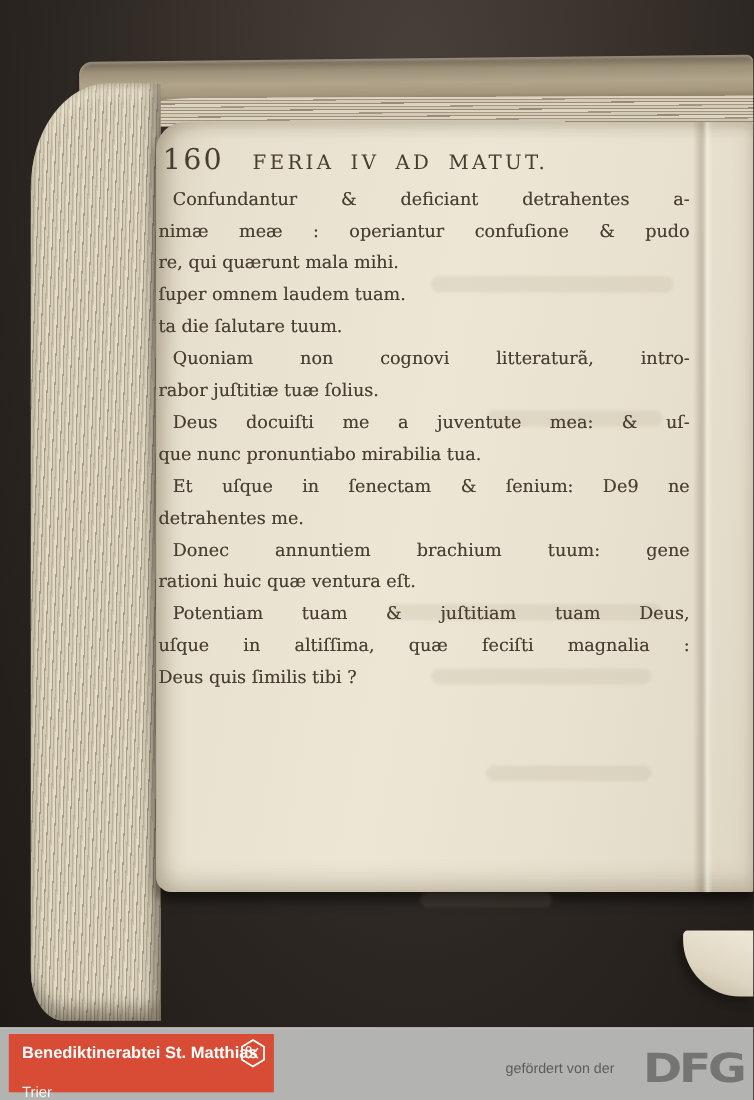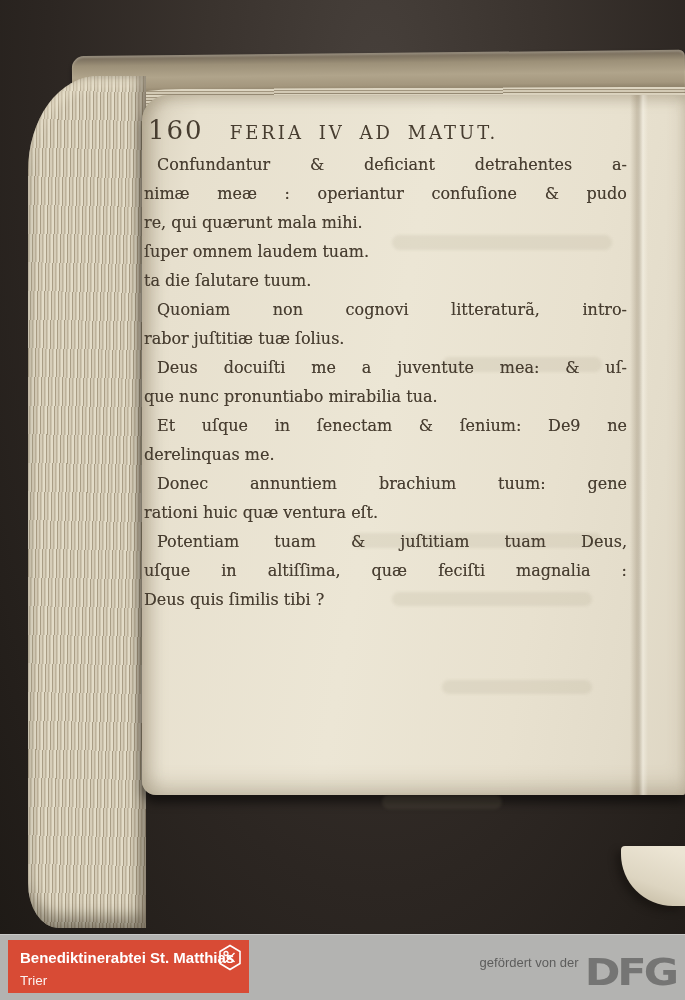--- a/index.html
+++ b/index.html
@@ -29,21 +29,21 @@
     border-radius:70px 0 0 30px / 95px 0 0 45px;
     box-shadow:inset -8px 0 10px rgba(60,50,38,.38), inset 0 12px 10px rgba(235,226,205,.45), inset 0 -14px 12px rgba(50,42,32,.35);
   }
   .page-curl{
     position:absolute;right:0;top:846px;width:64px;height:60px;
     background:linear-gradient(200deg,#ece5d4 10%,#ddd5c1 60%,#c3b9a1 95%);
     border-radius:4px 0 0 52px;
     box-shadow:-5px 5px 7px rgba(20,16,12,.55);
   }
   .page{
-    position:absolute;left:142px;top:95px;width:543px;height:700px;
+    position:absolute;left:142px;top:111px;width:543px;height:700px;
     background:linear-gradient(100deg,#d9d1bd 0%,#e7e0ce 9%,#ece6d5 45%,#e8e1cf 72%,#e3dcca 88%,#ded6c3 100%);
     border-radius:26px 0 2px 14px;
     box-shadow:inset 10px 2px 16px rgba(120,104,78,.28), inset 0 -12px 18px rgba(120,104,78,.22), inset 0 6px 10px rgba(120,104,78,.12), 0 8px 10px rgba(0,0,0,.5);
   }
   .gutter-crease{
     position:absolute;top:0;bottom:0;left:488px;width:18px;
     background:linear-gradient(90deg,rgba(0,0,0,0) 0%,rgba(115,98,72,.26) 38%,rgba(90,76,55,.20) 50%,rgba(255,253,245,.38) 72%,rgba(0,0,0,0) 100%);
   }
   .ghost{position:absolute;background:rgba(150,138,108,.13);border-radius:8px;filter:blur(1.5px);}
   
@@ -65,24 +65,24 @@
     position:absolute;left:0;bottom:0;width:685px;height:65px;
     background:#b3b3b1;border-top:1px solid #c9c9c7;
     font-family:"Liberation Sans", sans-serif;
   }
   .library-badge{
     position:absolute;left:8px;bottom:7px;width:241px;height:53px;
     background:#d84b35;color:#ffffff;box-sizing:border-box;
     padding:9px 12px 0 12px;cursor:pointer;
   }
   .library-name{font-size:15px;font-weight:bold;line-height:1.25;}
-  .library-city{font-size:13.5px;opacity:.92;margin-top:5px;}
+  .library-city{font-size:13.5px;opacity:.92;margin-top:17px;}
   .emblem{position:absolute;top:4px;right:7px;width:24px;height:27px;}
   .funding{
-    position:absolute;right:9px;bottom:11px;display:flex;align-items:flex-start;gap:6px;
+    position:absolute;right:9px;bottom:11px;display:flex;align-items:center;gap:26px;
   }
   .funding-text{
     text-align:right;font-size:13px;color:#5d5d5c;line-height:1.3;
   }
   .dfg-logo{
     font-family:"DejaVu Sans", sans-serif;font-weight:900;font-size:43px;
     color:#757574;letter-spacing:-3px;line-height:.8;transform:scale(1,.85);
     cursor:pointer;
   }
 </style>
@@ -112,21 +112,21 @@
         <div class="line indent fill">Confundantur &amp; deficiant detrahentes a-</div>
         <div class="line fill">nimæ meæ : operiantur confuſione &amp; pudo</div>
         <div class="line">re, qui quærunt mala mihi.</div>
         <div class="line">ſuper omnem laudem tuam.</div>
         <div class="line">ta die ſalutare tuum.</div>
         <div class="line indent fill">Quoniam non cognovi litteraturã, intro-</div>
         <div class="line">rabor juſtitiæ tuæ ſolius.</div>
         <div class="line indent fill">Deus docuiſti me a juventute mea: &amp; uſ-</div>
         <div class="line">que nunc pronuntiabo mirabilia tua.</div>
         <div class="line indent fill">Et uſque in ſenectam &amp; ſenium: De9 ne</div>
-        <div class="line">derelinquas me.</div>
+        <div class="line">detrahentes me.</div>
         <div class="line indent fill">Donec annuntiem brachium tuum: gene</div>
         <div class="line">rationi huic quæ ventura eſt.</div>
         <div class="line indent fill">Potentiam tuam &amp; juſtitiam tuam Deus,</div>
         <div class="line fill">uſque in altiſſima, quæ feciſti magnalia :</div>
         <div class="line">Deus quis ſimilis tibi ?</div>
       </div>
   </div>
 </div>
 
 <div class="footer-bar" style="background: rgb(179, 179, 177);">

